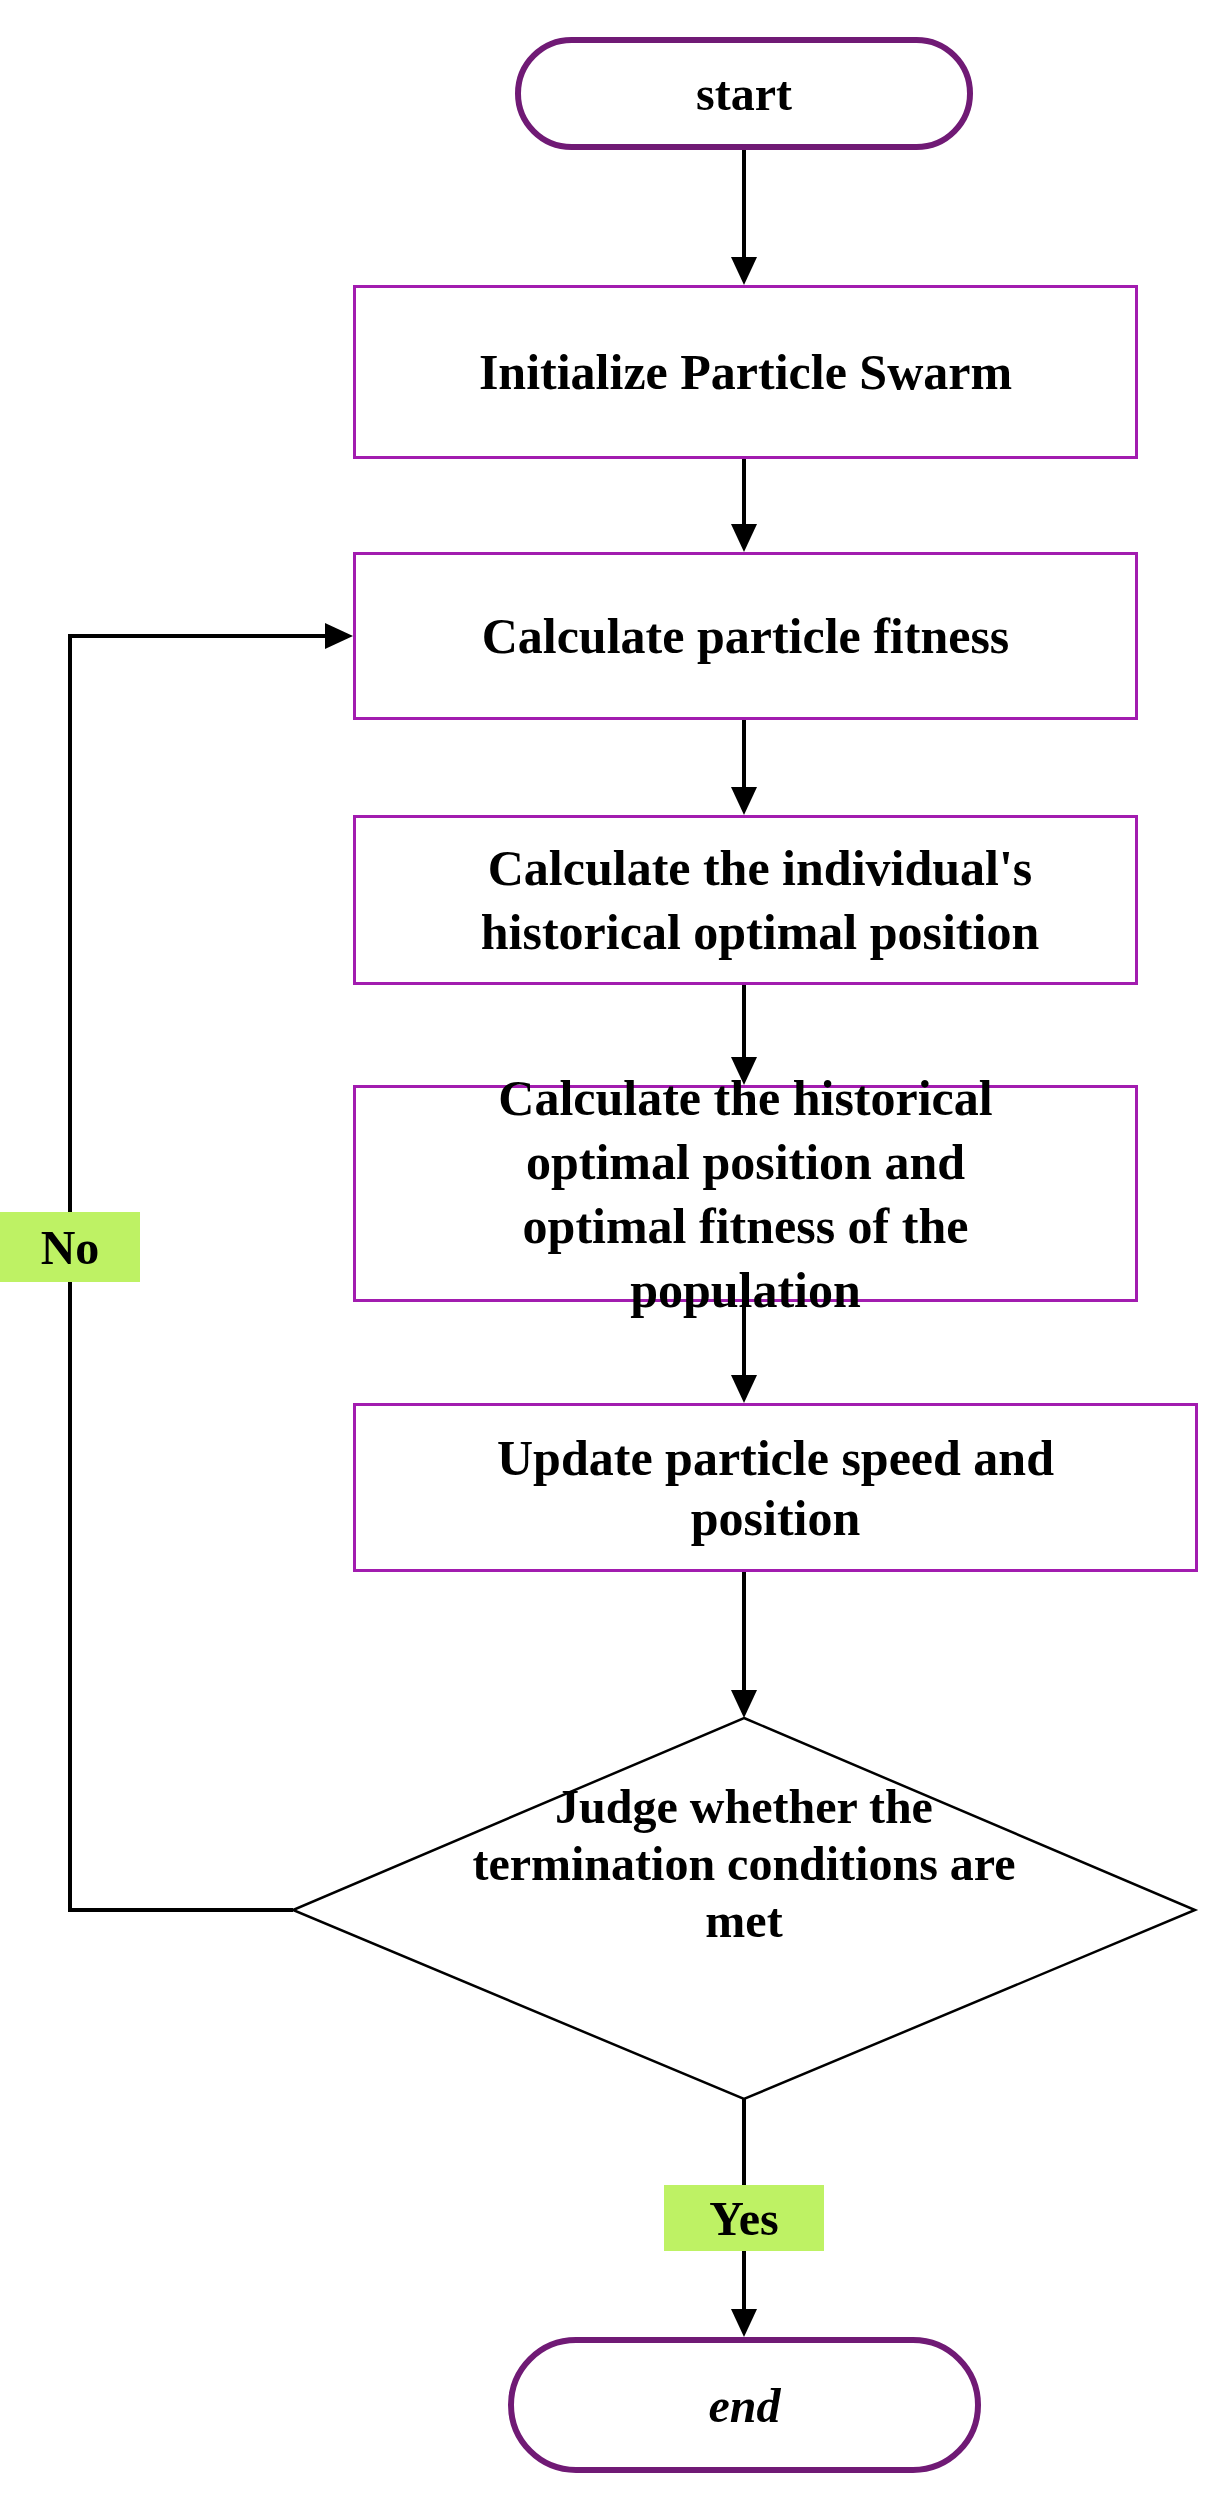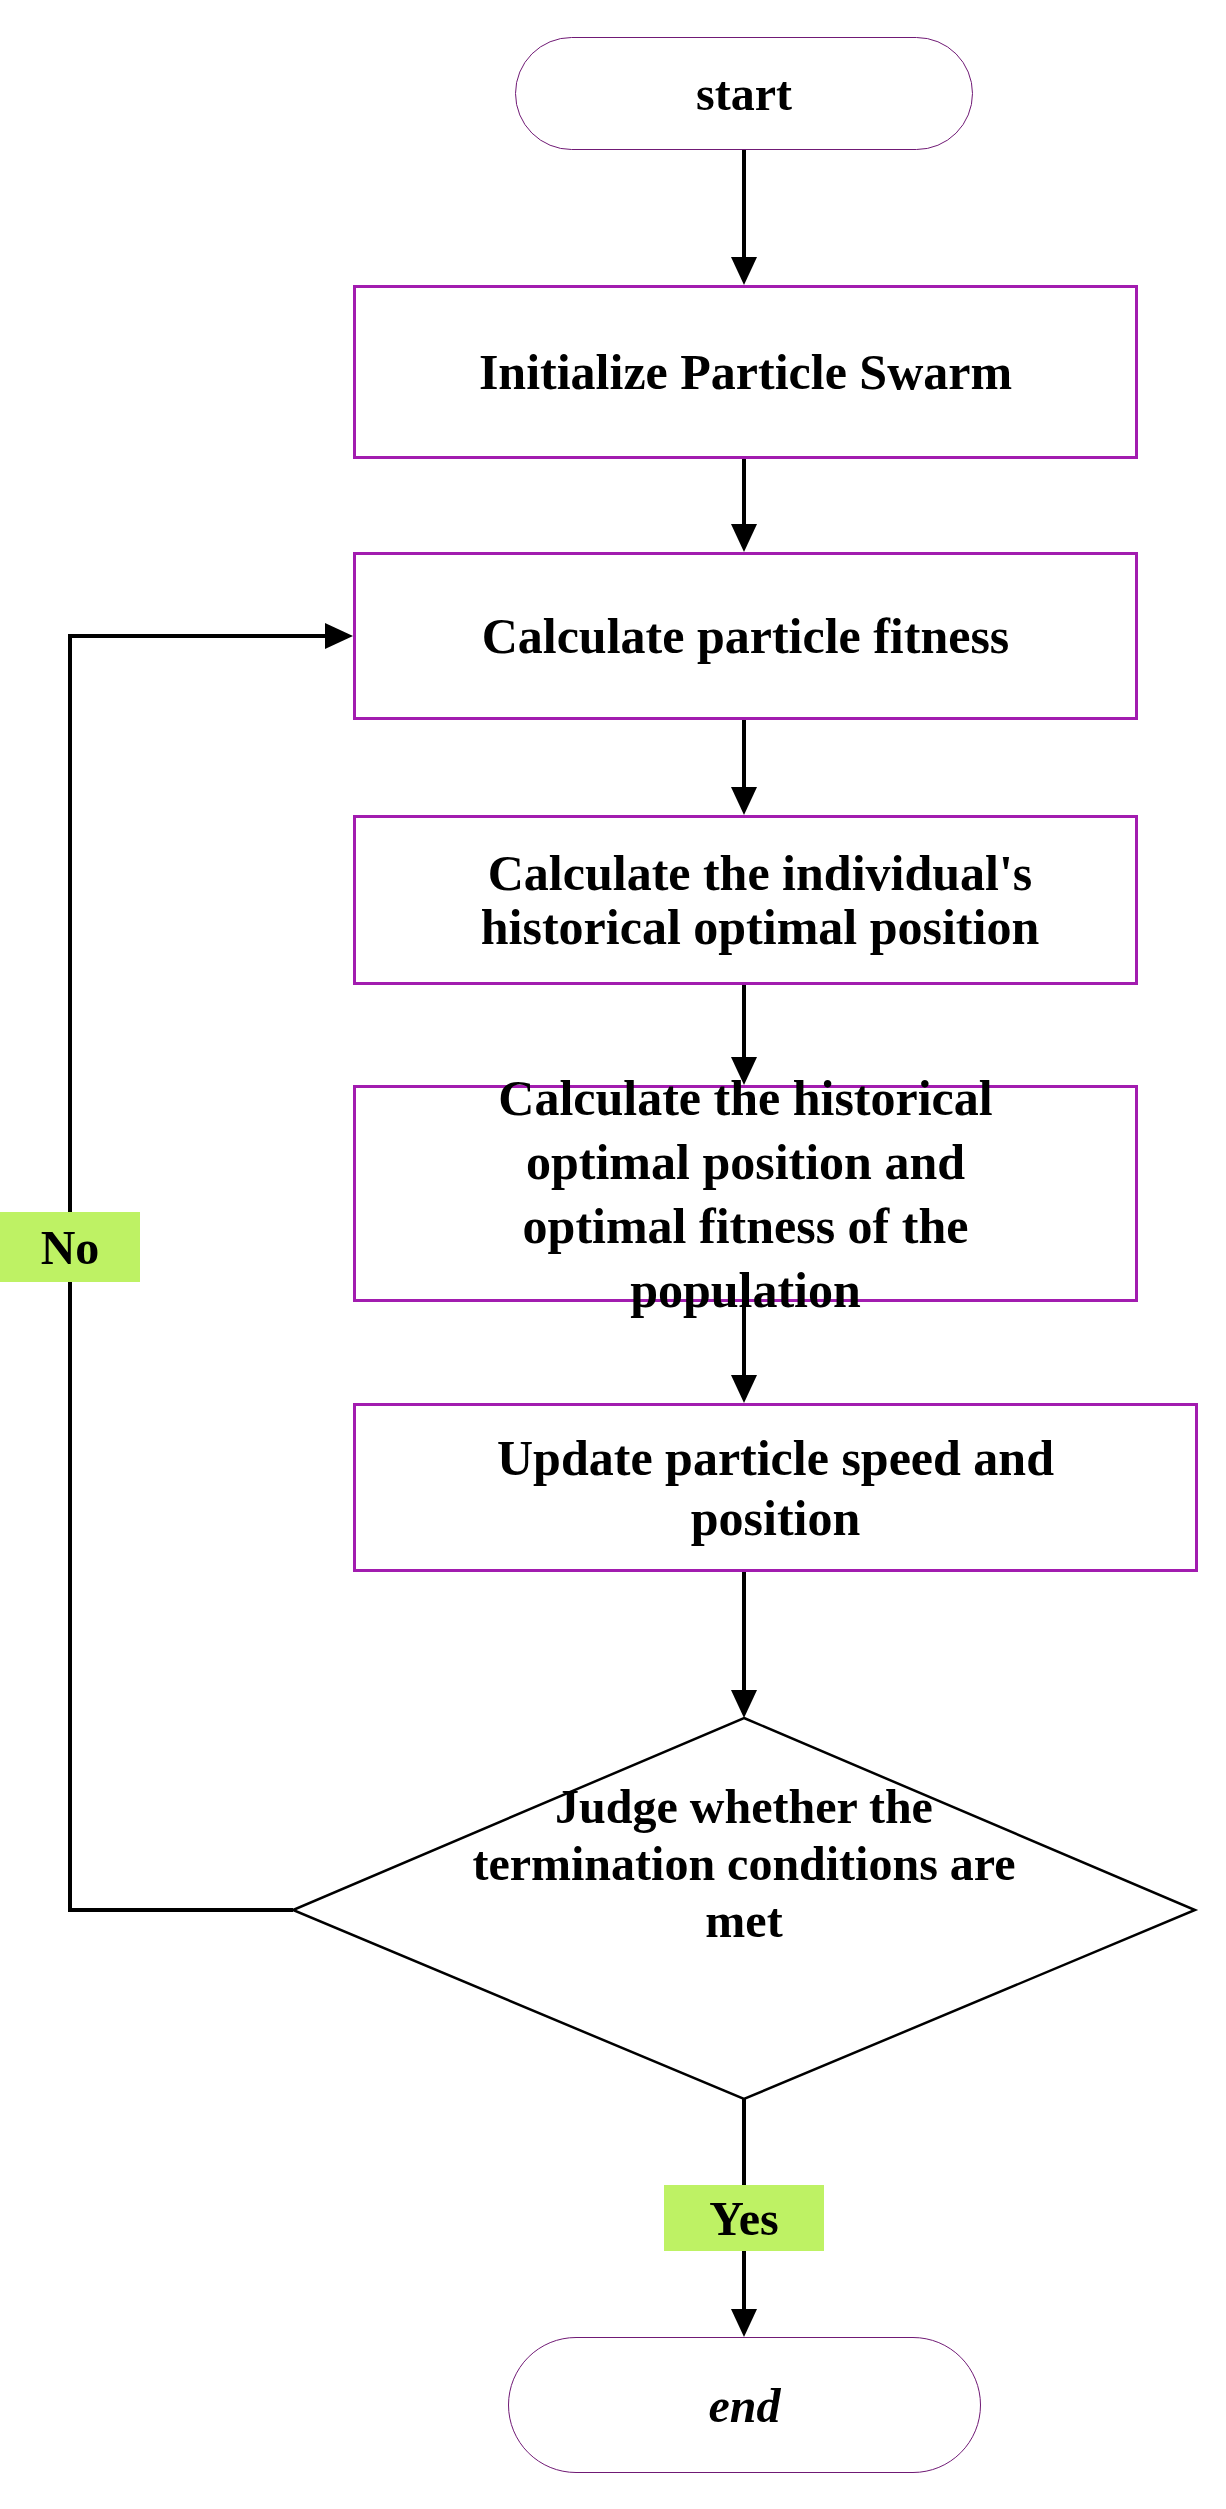--- a/index.html
+++ b/index.html
@@ -18,23 +18,23 @@
     display: flex;
     align-items: center;
     justify-content: center;
     text-align: center;
     box-sizing: border-box;
     font-weight: bold;
     background: #ffffff;
   }
   .node span { white-space: pre-line; display: block; }
   .process   { border: 3px solid #a21caf; font-size: 50px; }
-  .terminator{ border: 1px solid #701a75; font-size: 48px; }
+  .terminator{ border: 6px solid #701a75; font-size: 48px; }
   #node-initialize span, #node-fitness span { line-height: 58px; }
-  #node-individual span { line-height: 54px; margin-left: 29px; }
+  #node-individual span { line-height: 64px; margin-left: 29px; }
   #node-population span { line-height: 64px; }
   #node-update span     { line-height: 60px; }
   .decision-text {
     position: absolute;
     left: 344px; top: 1778px; width: 800px;
     text-align: center;
     font-weight: bold;
     font-size: 48px;
     line-height: 57px;
     white-space: pre-line;

